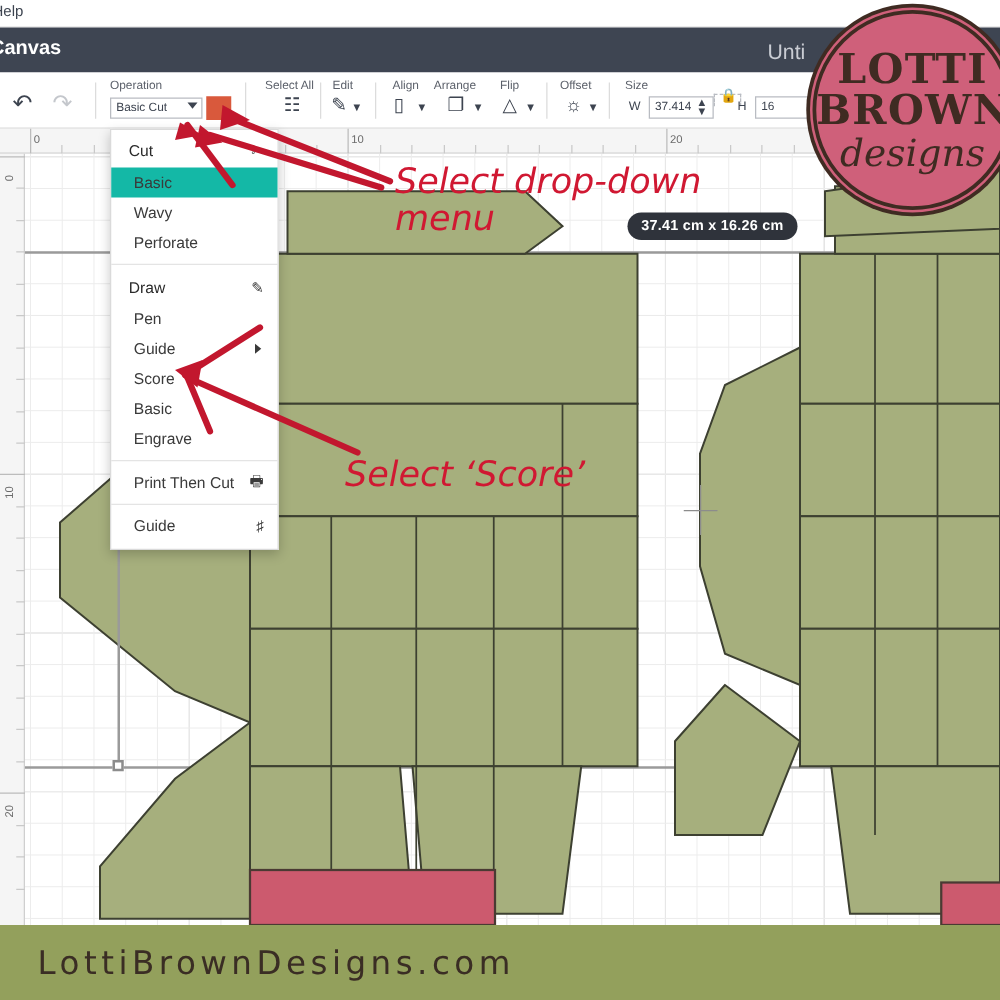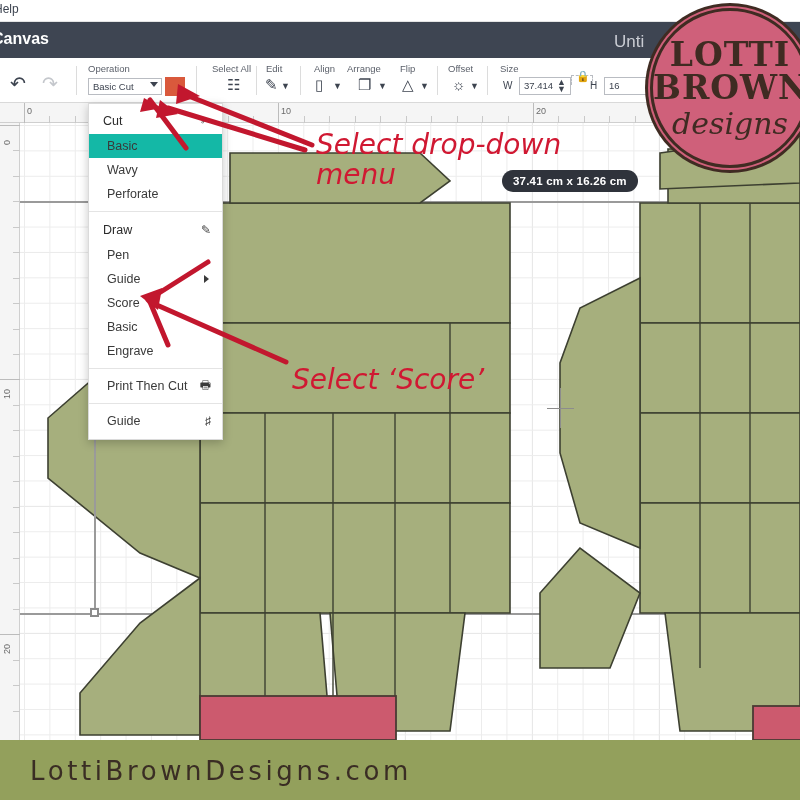--- a/index.html
+++ b/index.html
@@ -489,21 +489,21 @@
     <g fill="#c2172e">
       <polygon points="178,84 200,96 176,104"></polygon>
       <polygon points="160,100 178,114 156,118"></polygon>
       <polygon points="144,98 162,108 140,112"></polygon>
       <polygon points="140,296 162,288 158,310"></polygon>
     </g>
   </svg>
 
   <div class="anno" style="left:316px;top:127px;">Select drop-down</div>
   <div class="anno" style="left:316px;top:157px;">menu</div>
-  <div class="anno" style="left:292px;top:362px;">Select ‘Score’</div>
+  <div class="anno" style="left:276px;top:362px;">Select ‘Score’</div>
 
   <div class="logo">
     <div class="logo-l1">LOTTI</div>
     <div class="logo-l2">BROWN</div>
     <div class="logo-l3">designs</div>
   </div>
 
   <div class="footer">
     <div class="footer-text">LottiBrownDesigns.com</div>
   </div>

